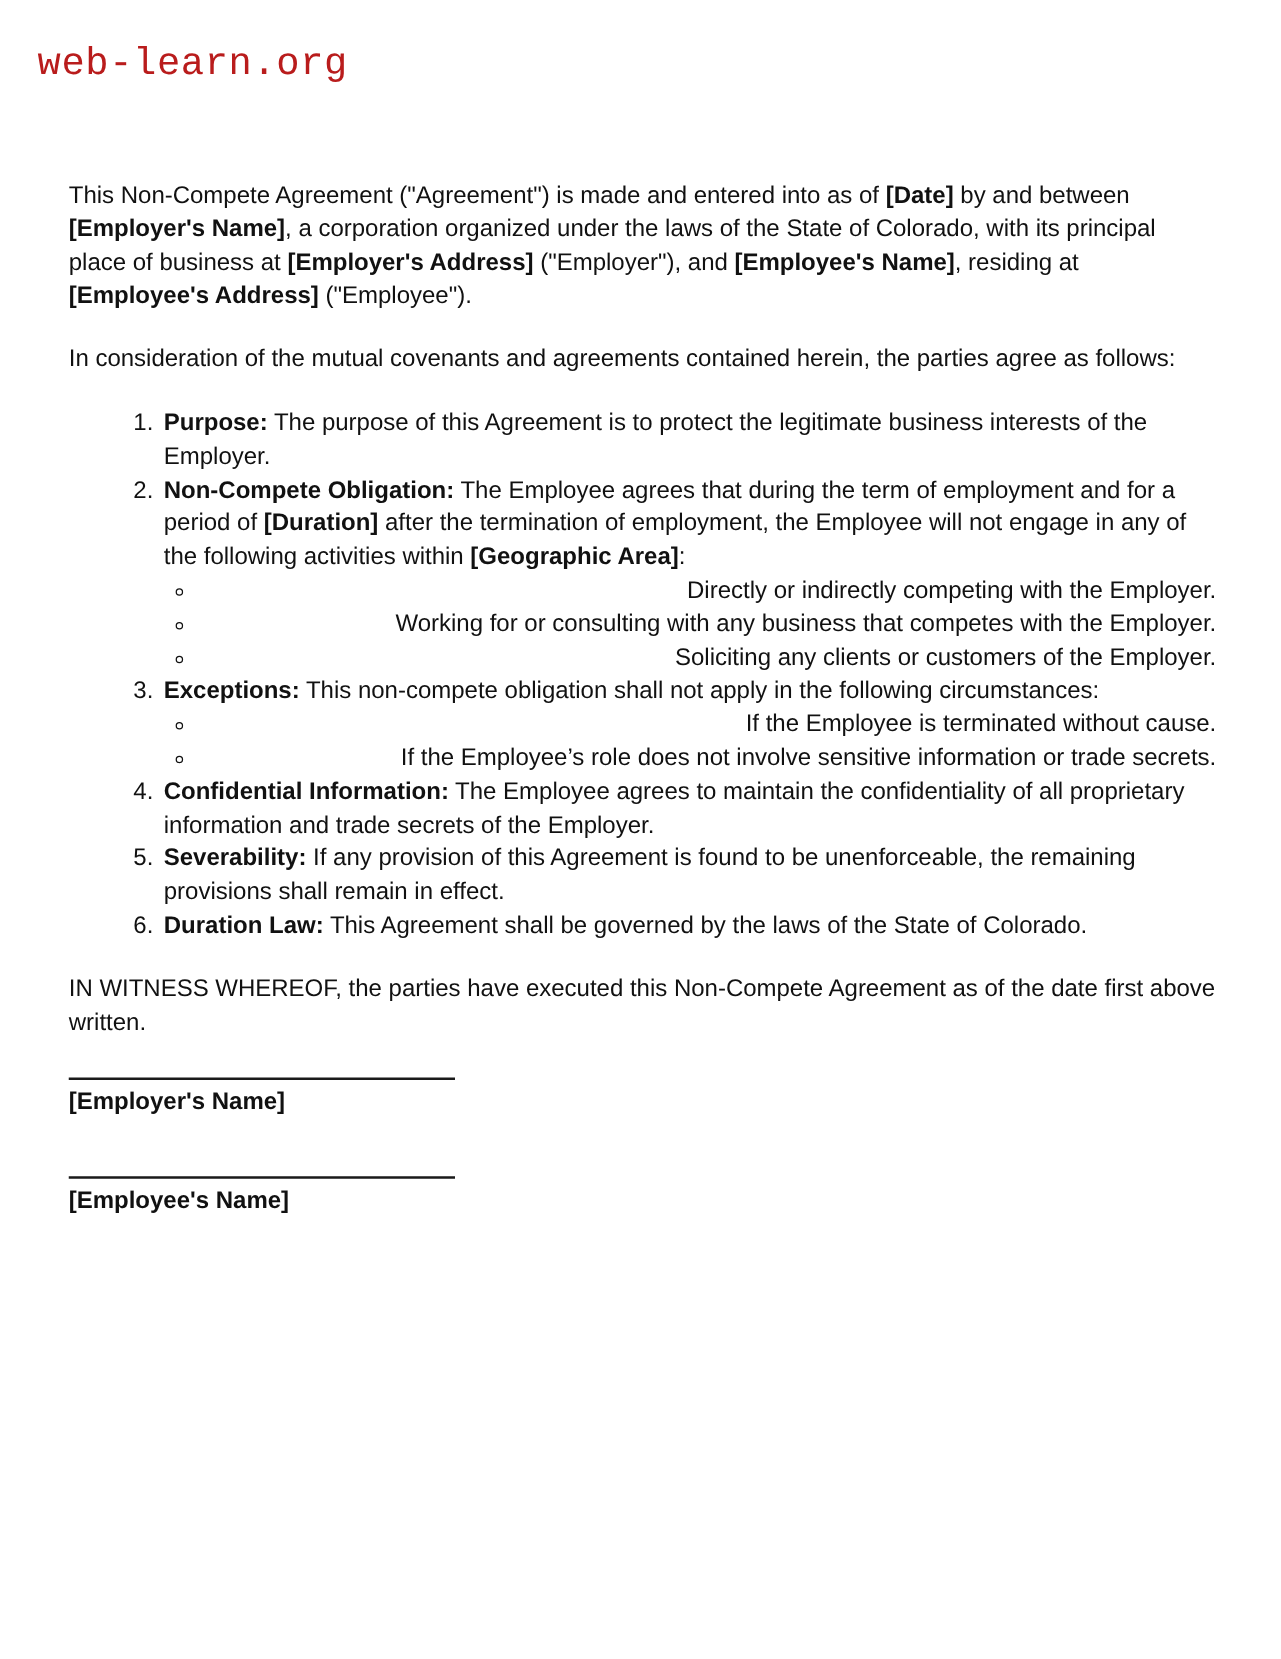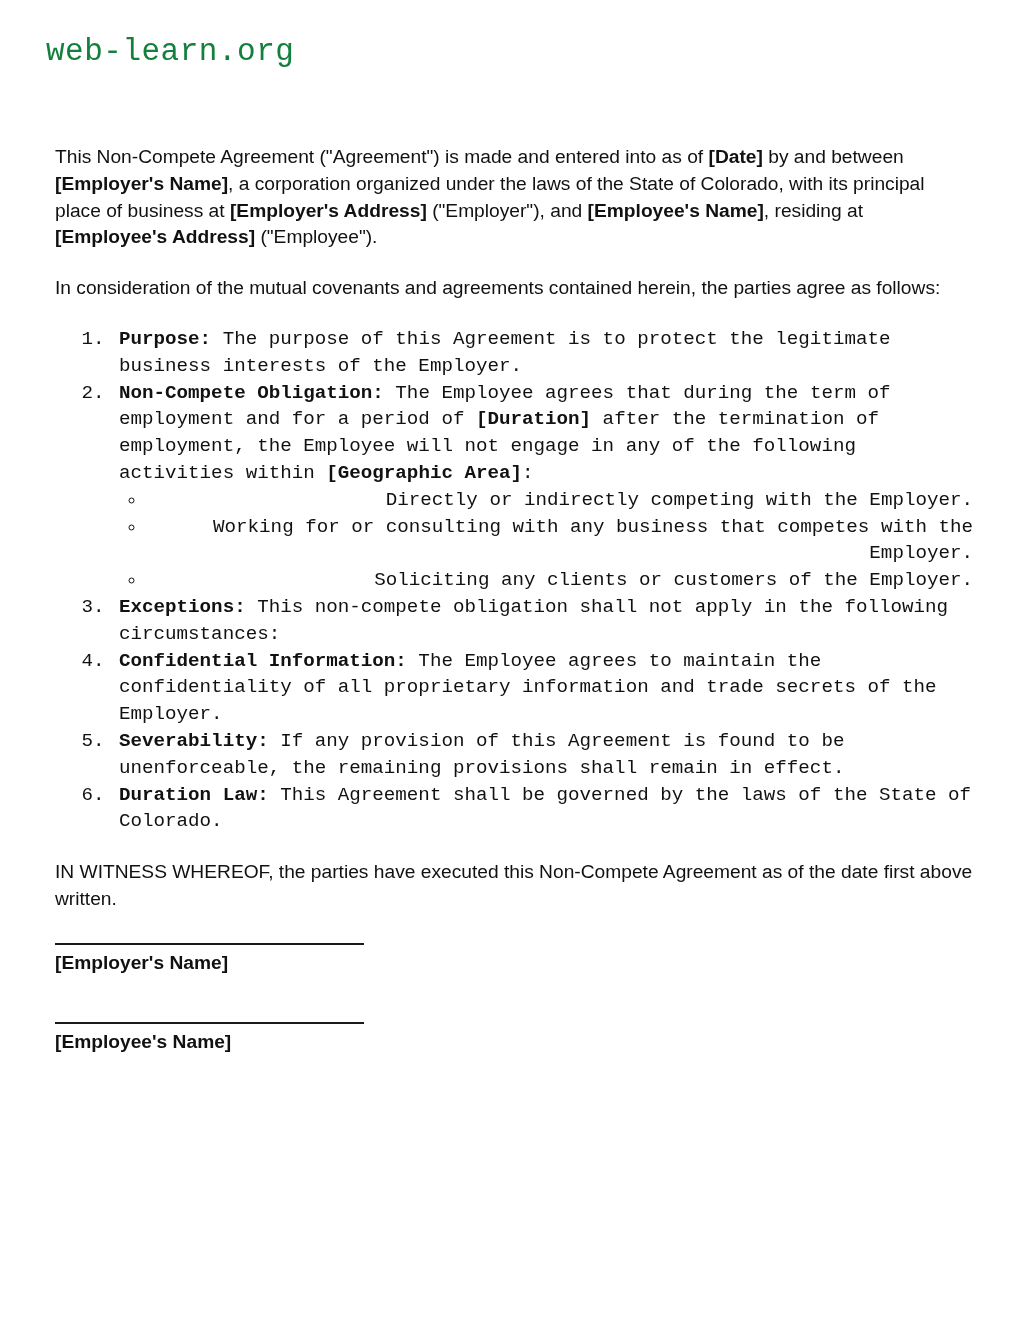--- a/index.html
+++ b/index.html
@@ -14,27 +14,27 @@
     background: #ffffff;
     overflow: hidden;
     font-family: "Liberation Sans", sans-serif;
     color: #000000;
     -webkit-font-smoothing: antialiased;
   }
 
   
   .watermark {
     position: absolute;
-    left: 46px;
+    left: 30px;
     top: 33px;
     font-family: "Liberation Mono", "DejaVu Sans Mono", monospace;
     font-size: 31px;
     line-height: 38px;
     letter-spacing: 0.5px;
-    color: #15803d;
+    color: #b91c1c;
     white-space: nowrap;
   }
 
   
   .doc-title {
     position: absolute;
     left: 54px;
     top: 70px;
     font-family: "Liberation Sans", sans-serif;
     font-weight: bold;
@@ -64,23 +64,22 @@
 
   b, .b { font-weight: bold; }
 
   
   ol.main-list {
     margin: 0 0 24px 0;
     padding-left: 57px;
     list-style-type: decimal;
   }
   ol.main-list > li {
-    margin: 0 0 0 4px;
+    margin: 0 0 0 16px;
     padding-left: 3px;
-    font-family: Liberation Mono, monospace;
   }
   ol.main-list > li::marker {
     font-weight: normal;
   }
 
   
   ul.sub-list {
     margin: 0;
     padding-left: 27px;
     list-style-type: circle;
@@ -142,20 +141,24 @@
 
       <li><b>Non-Compete Obligation:</b><span> The Employee agrees that during the term of employment and for a period of </span><b>[Duration]</b><span> after the termination of employment, the Employee will not engage in any of the following activities within </span><b>[Geographic Area]</b><span>:</span>
         <ul class="sub-list">
           <li>Directly or indirectly competing with the Employer.</li>
           <li>Working for or consulting with any business that competes with the Employer.</li>
           <li>Soliciting any clients or customers of the Employer.</li>
         </ul>
       </li>
 
       <li><b>Exceptions:</b><span> This non-compete obligation shall not apply in the following circumstances:</span>
+        <ul class="sub-list">
+          <li>If the Employee is terminated without cause.</li>
+          <li>If the Employee’s role does not involve sensitive information or trade secrets.</li>
+        </ul>
       </li>
 
       <li><b>Confidential Information:</b><span> The Employee agrees to maintain the confidentiality of all proprietary information and trade secrets of the Employer.</span></li>
 
       <li><b>Severability:</b><span> If any provision of this Agreement is found to be unenforceable, the remaining provisions shall remain in effect.</span></li>
 
       <li><b>Duration Law:</b><span> This Agreement shall be governed by the laws of the State of Colorado.</span></li>
 
     </ol>
 

